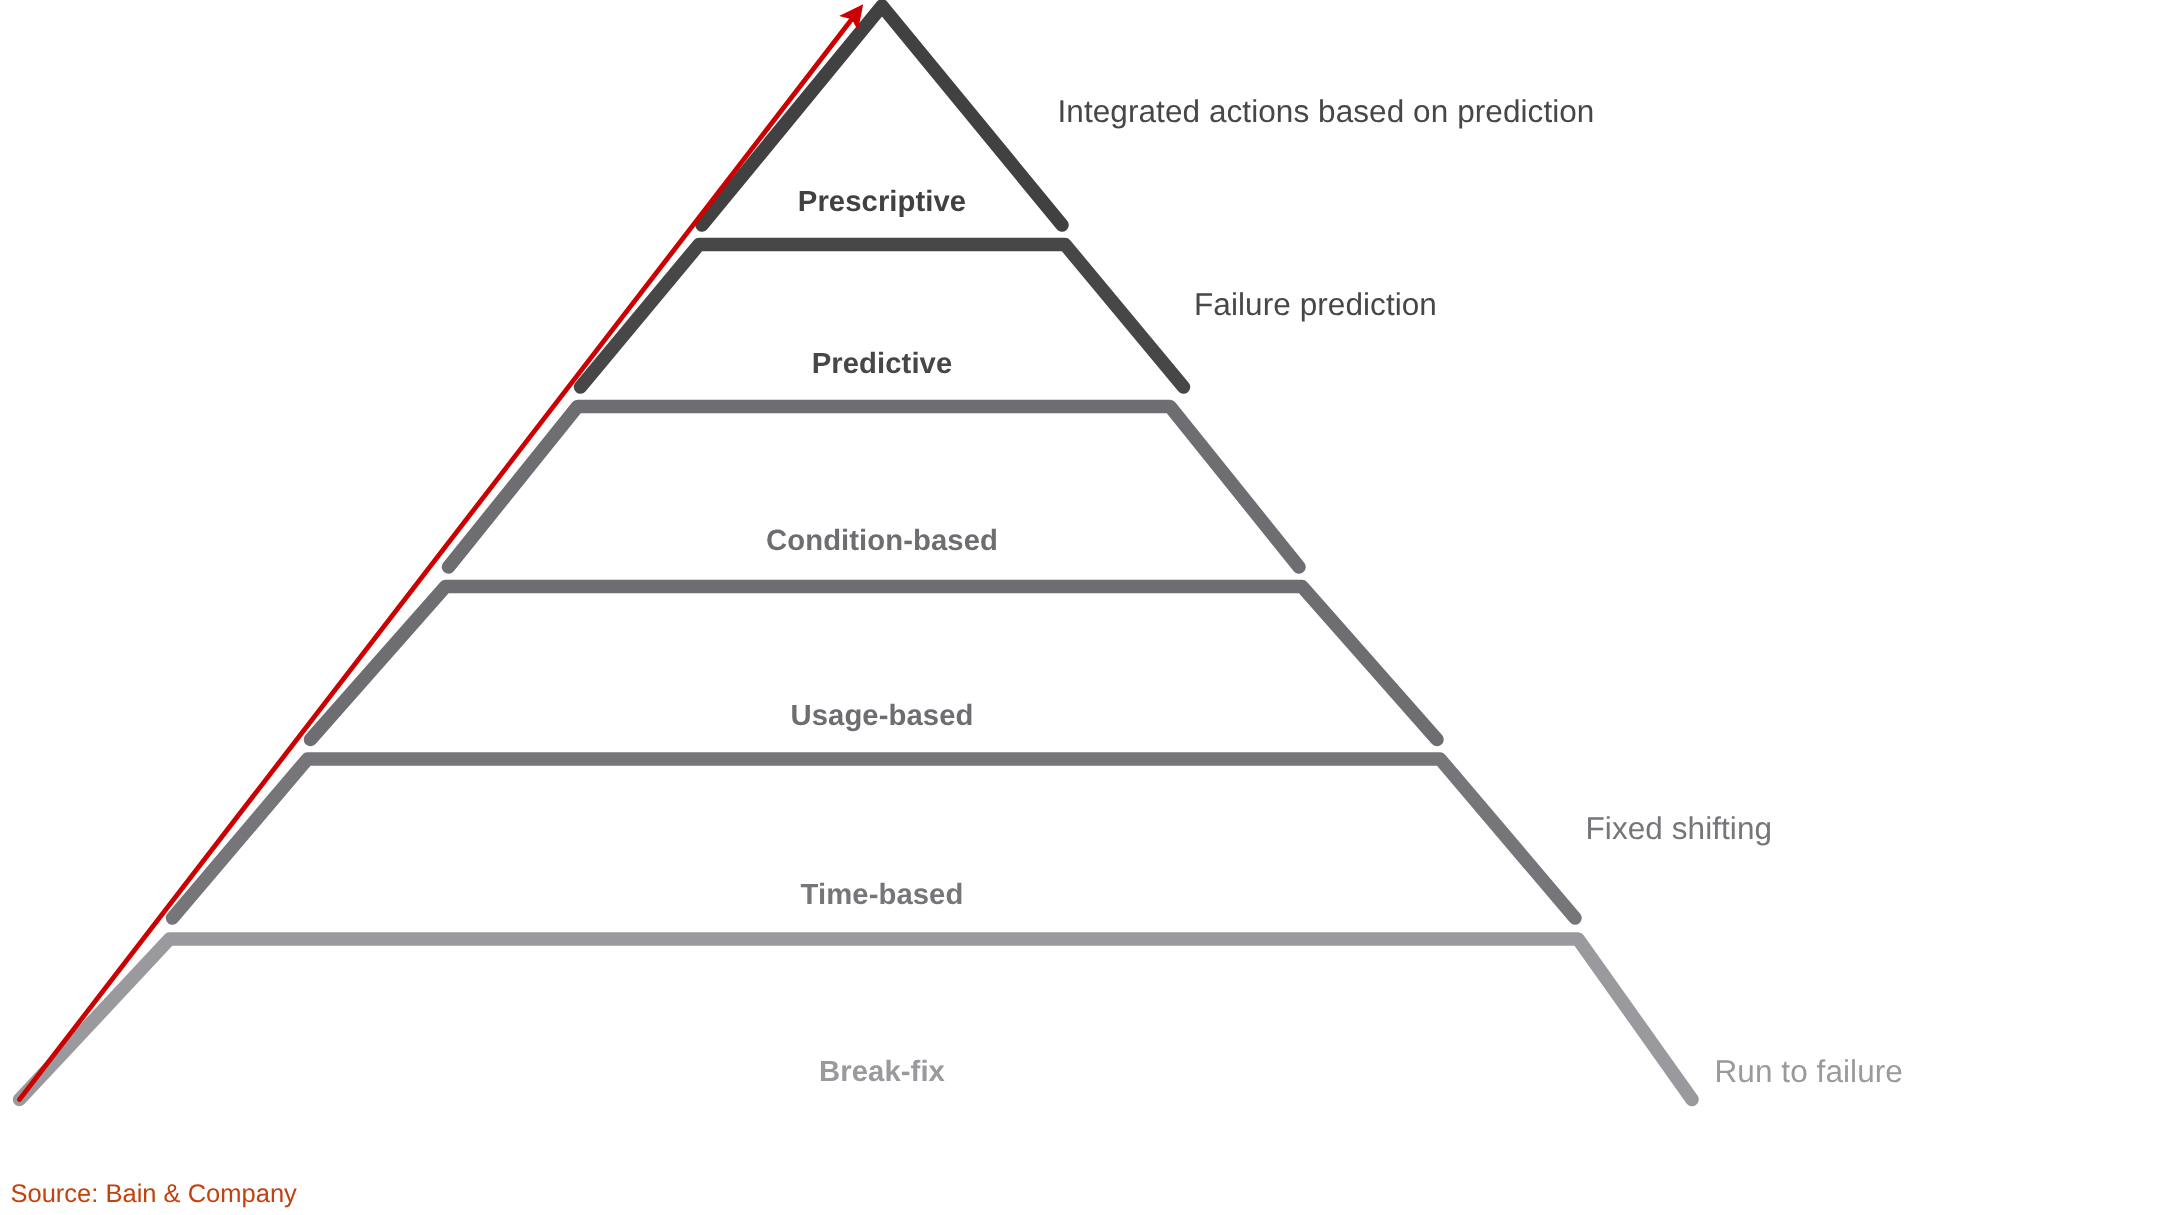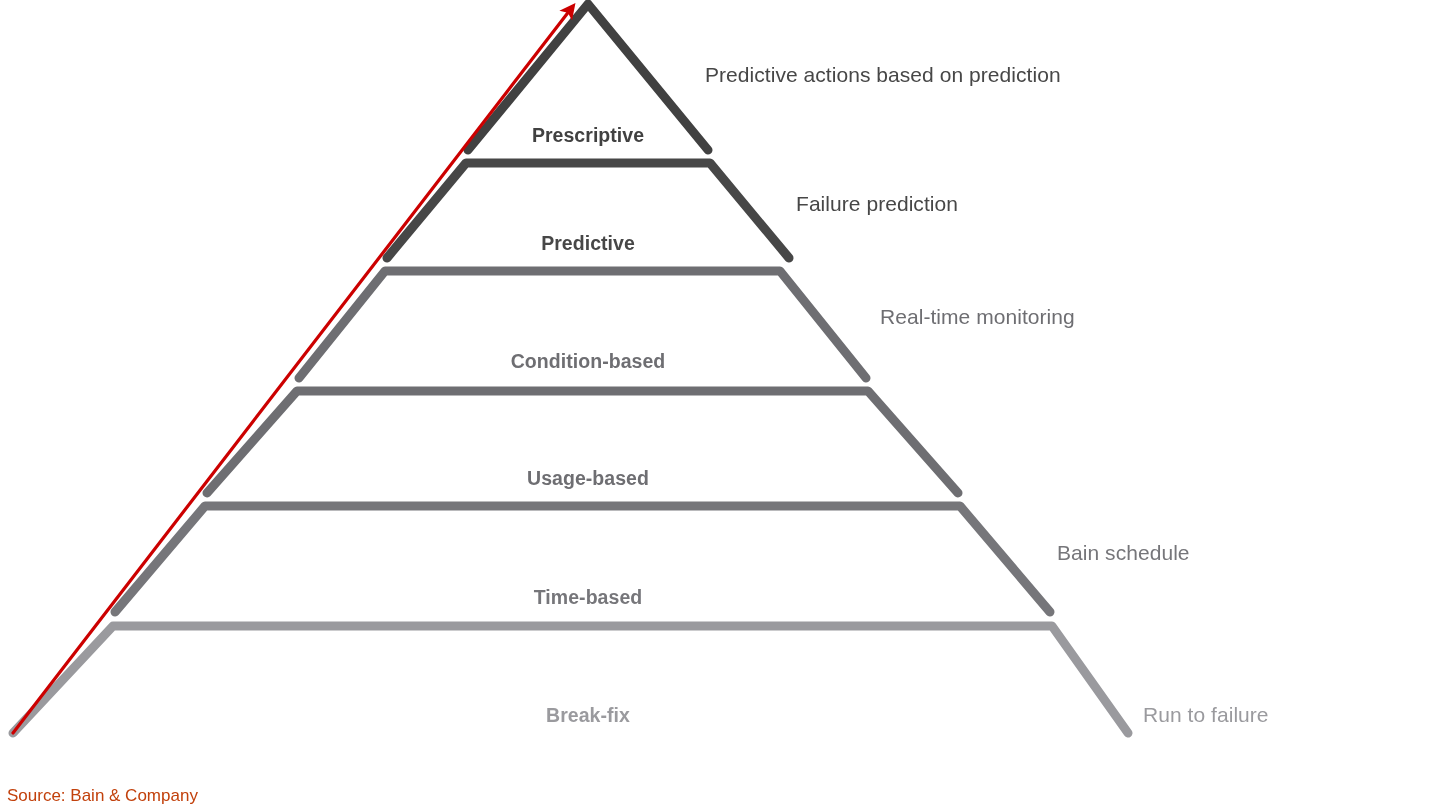--- a/index.html
+++ b/index.html
@@ -109,26 +109,25 @@
   <div class="tier-label" style="left:588px; top:243px; color:#474747;">Predictive</div>
 
   <div class="tier-label" style="left:588px; top:361px; color:#6e6e72;">Condition-based</div>
 
   <div class="tier-label" style="left:588px; top:478px; color:#6e6e72;">Usage-based</div>
 
   <div class="tier-label" style="left:588px; top:597px; color:#76767a;">Time-based</div>
 
   <div class="tier-label" style="left:588px; top:715px; color:#9a9a9e;">Break-fix</div>
 
-  <div class="tier-desc" style="left:705px; top:75px; color:#474747;">Predictive actions based on prediction</div>
+  <div class="tier-desc" style="left:705px; top:75px; color:#474747;">Integrated actions based on prediction</div>
 
   <div class="tier-desc" style="left:796px; top:204px; color:#474747;">Failure prediction</div>
 
-  <div class="tier-desc" style="left:880px; top:317px; color:#6e6e72;">Real-time monitoring</div>
 
 
-  <div class="tier-desc" style="left:1057px; top:553px; color:#76767a;">Bain schedule</div>
+  <div class="tier-desc" style="left:1057px; top:553px; color:#76767a;">Fixed shifting</div>
 
   <div class="tier-desc" style="left:1143px; top:672px; color:#9a9a9e;margin-top:43px;">Run to failure</div>
 
   <div id="source">Source: Bain &amp; Company</div>
 
 </div>
 
 </body></html>

